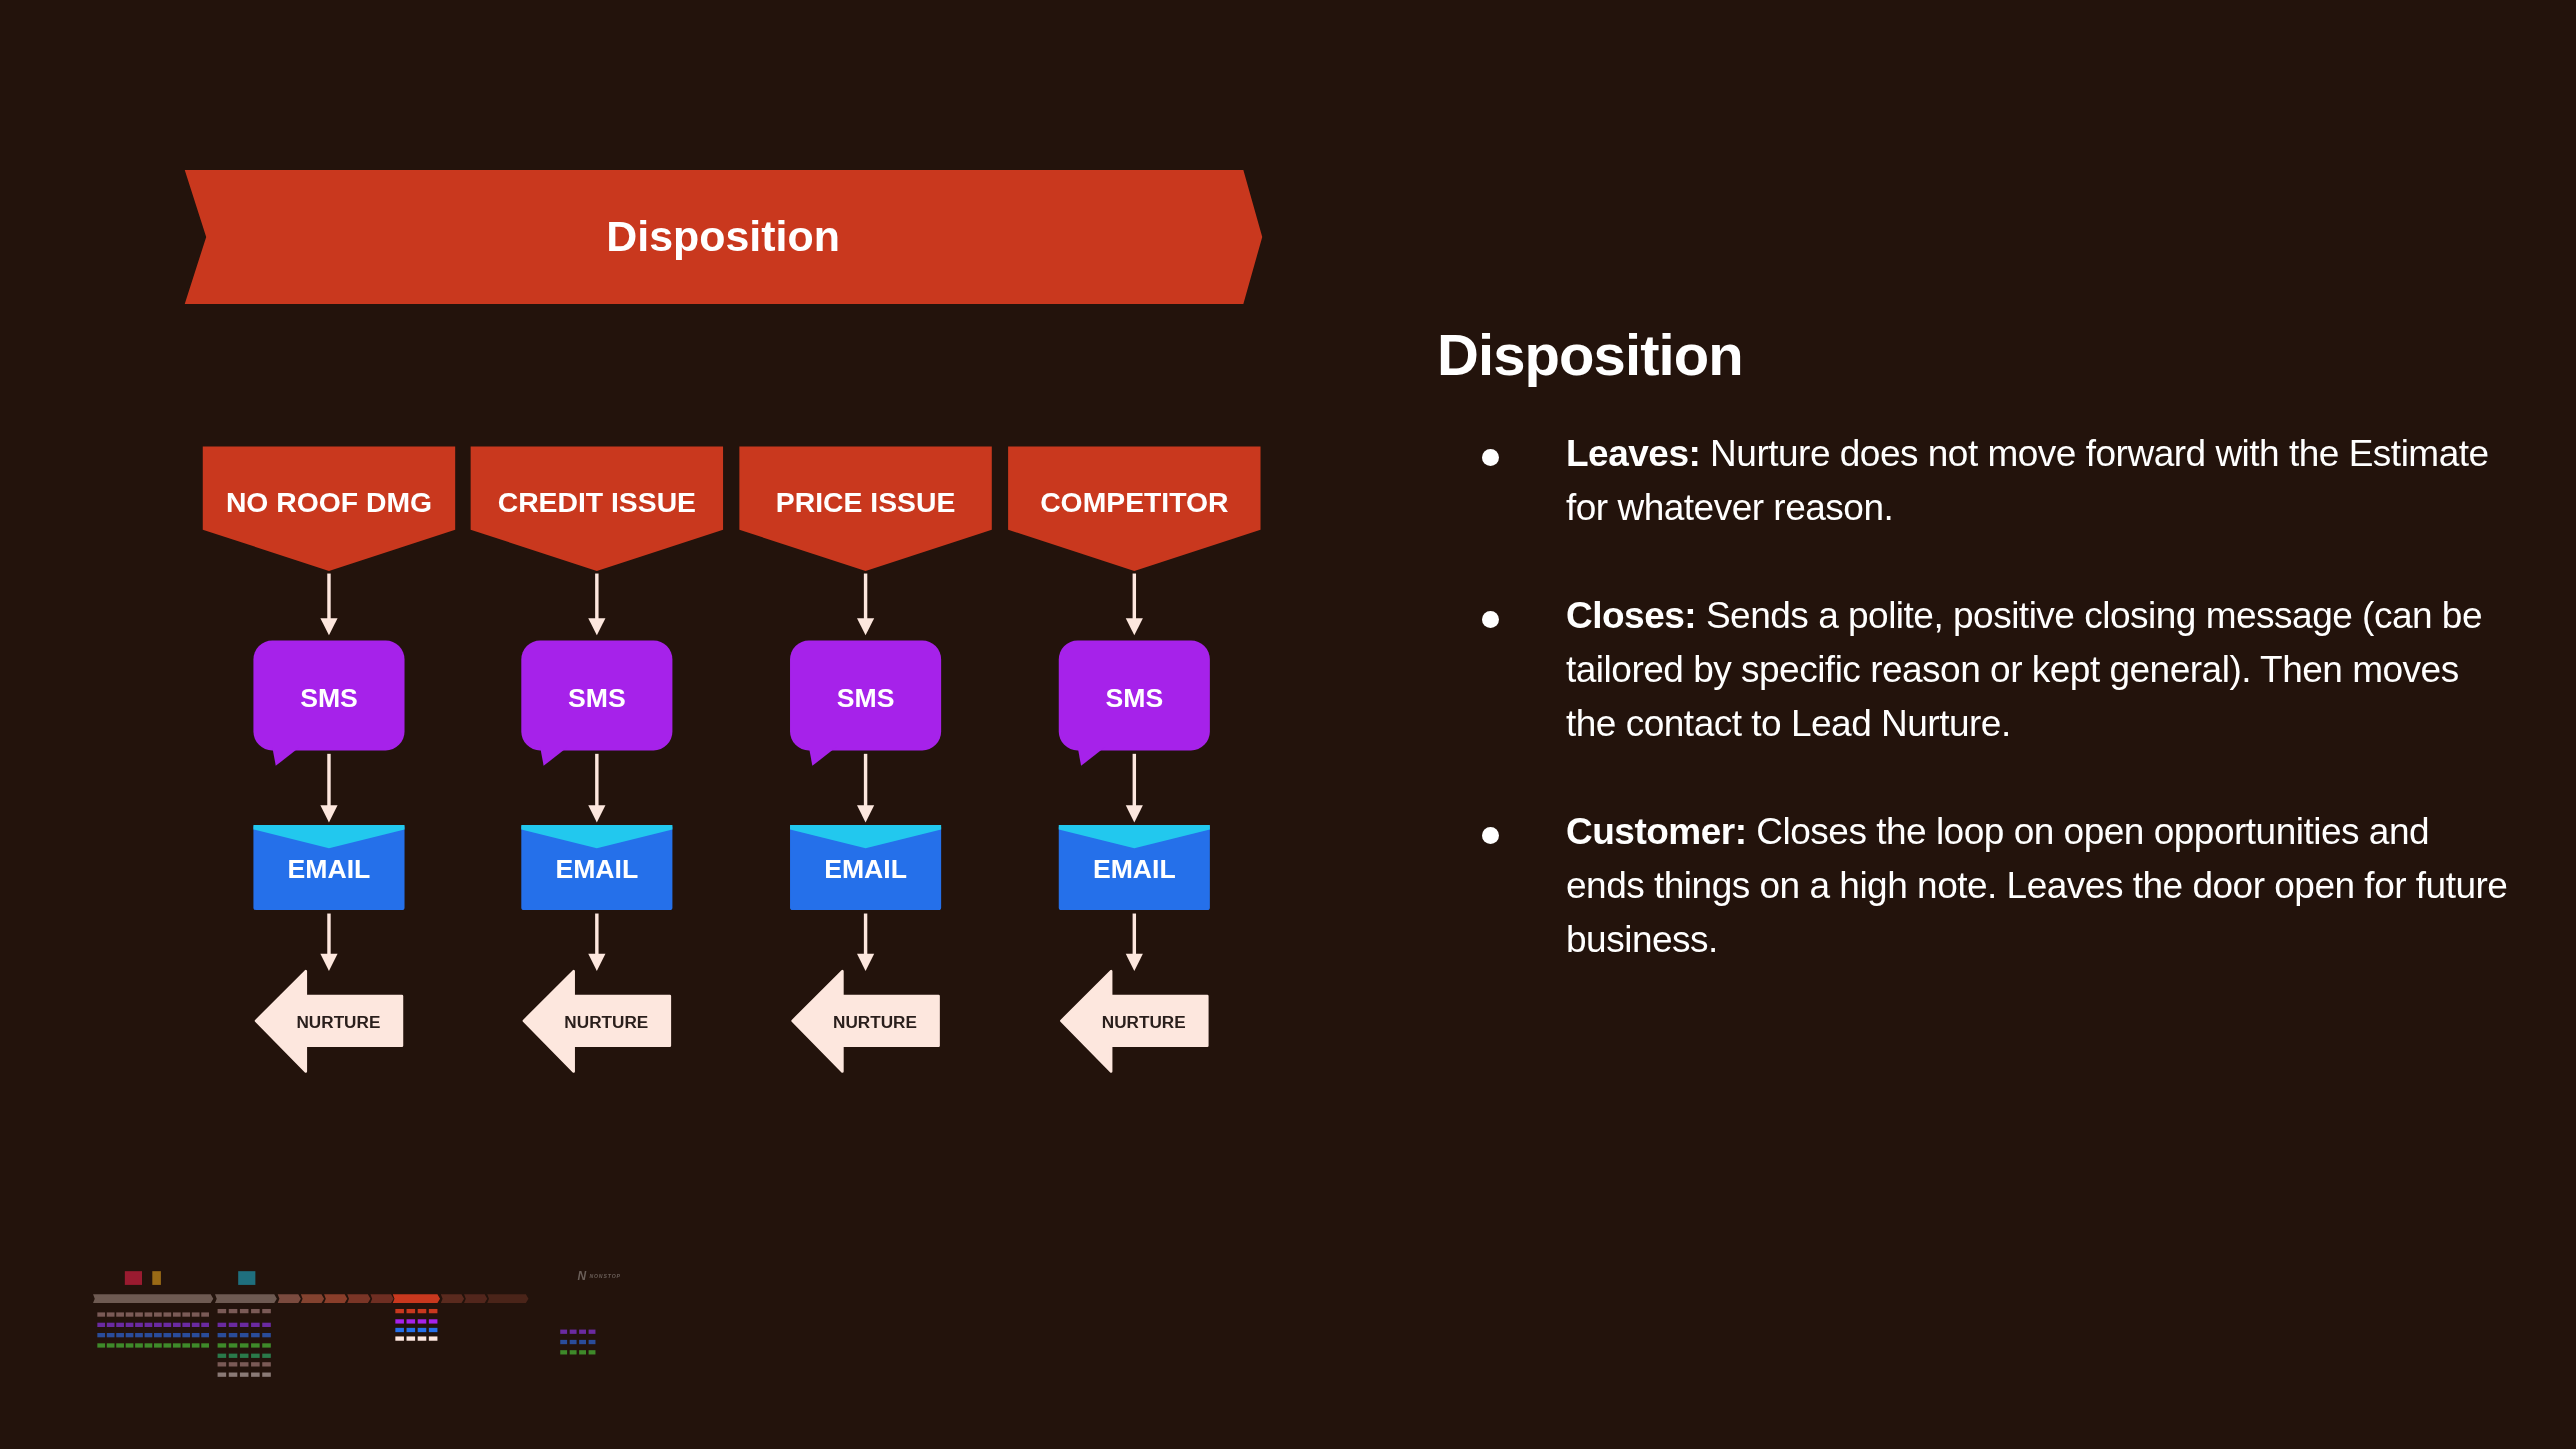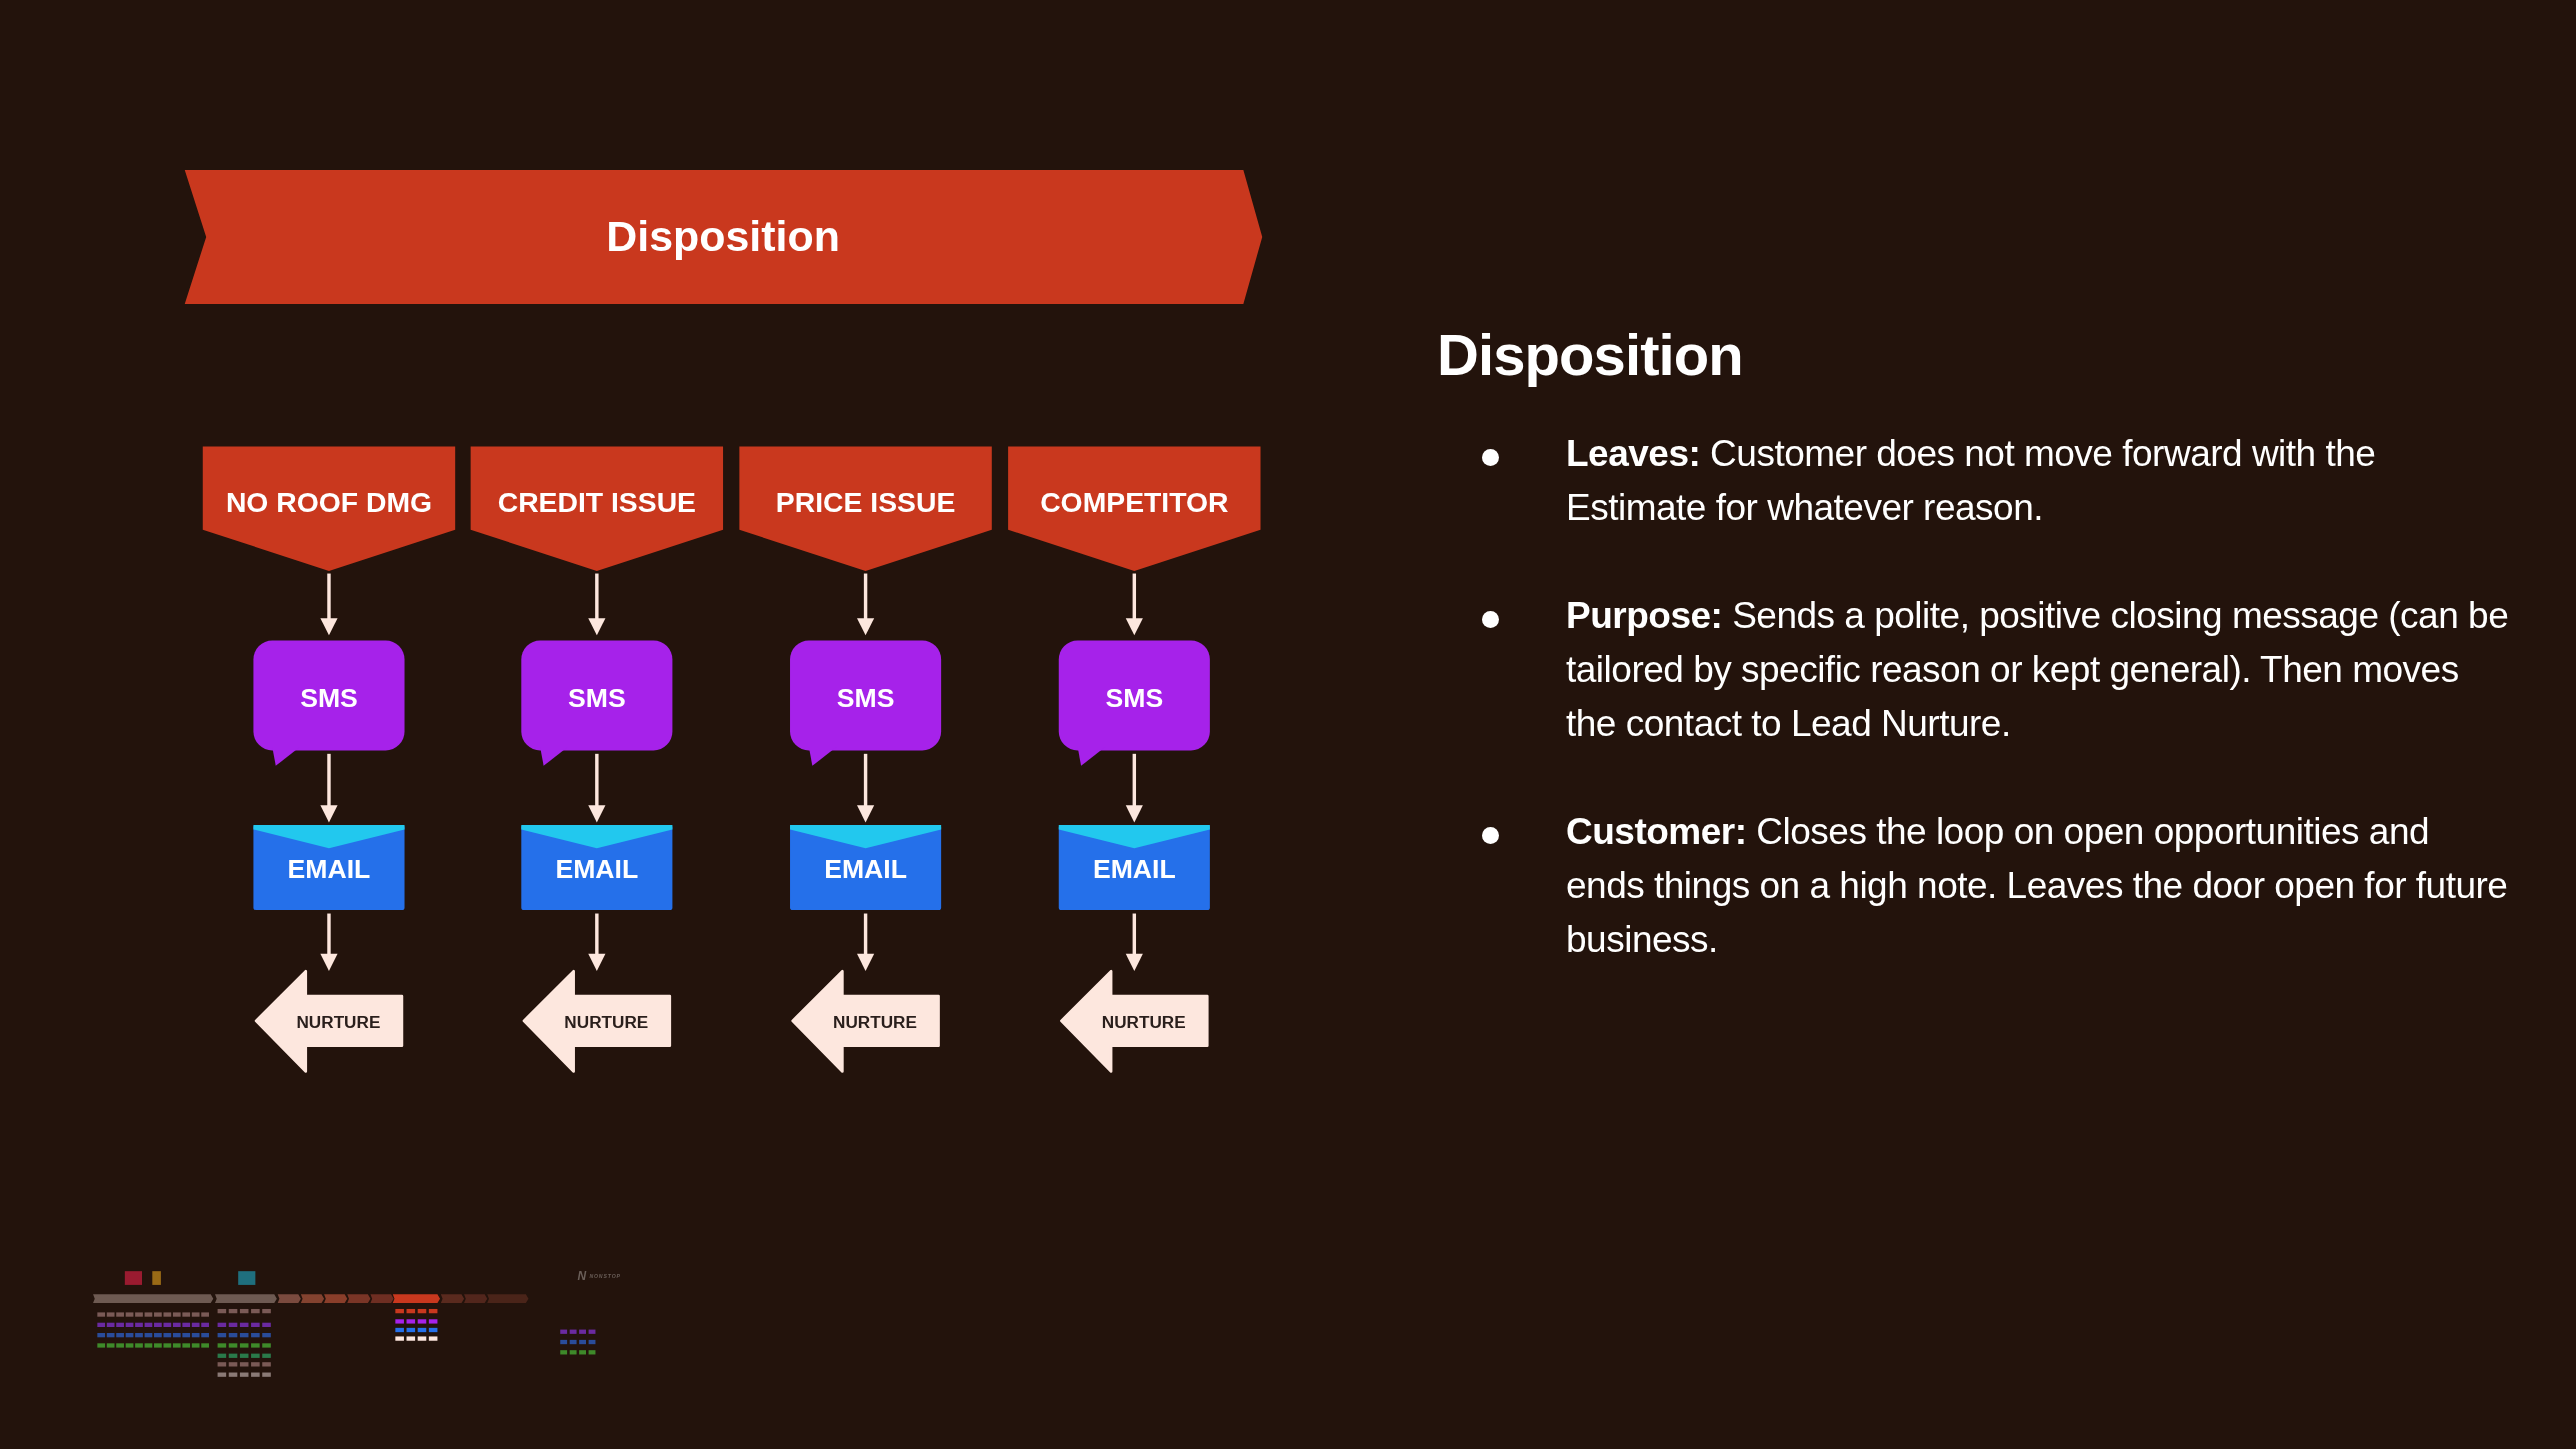--- a/index.html
+++ b/index.html
@@ -146,25 +146,25 @@
         </g>
       </g>
     </g>
 </svg>
 
 <div class="right-panel">
   <h1 class="right-title">Disposition</h1>
   <ul class="bullets">
     <li class="bullet">
       <span class="bullet-dot"></span>
-      <b>Leaves:</b><span> Customer does not move forward with the Estimate for whatever reason.</span>
+      <b>Leaves:</b><span> Nurture does not move forward with the Estimate for whatever reason.</span>
     </li>
     <li class="bullet">
       <span class="bullet-dot"></span>
-      <b>Purpose:</b><span> Sends a polite, positive closing message (can be tailored by specific reason or kept general). Then moves the contact to Lead Nurture.</span>
+      <b>Closes:</b><span> Sends a polite, positive closing message (can be tailored by specific reason or kept general). Then moves the contact to Lead Nurture.</span>
     </li>
     <li class="bullet">
       <span class="bullet-dot"></span>
       <b>Customer:</b><span> Closes the loop on open opportunities and ends things on a high note. Leaves the door open for future business.</span>
     </li>
   </ul>
 </div>
 
 <svg id="minimap" viewBox="0 0 640 170" xmlns="http://www.w3.org/2000/svg">
   <g id="minimap-content">

